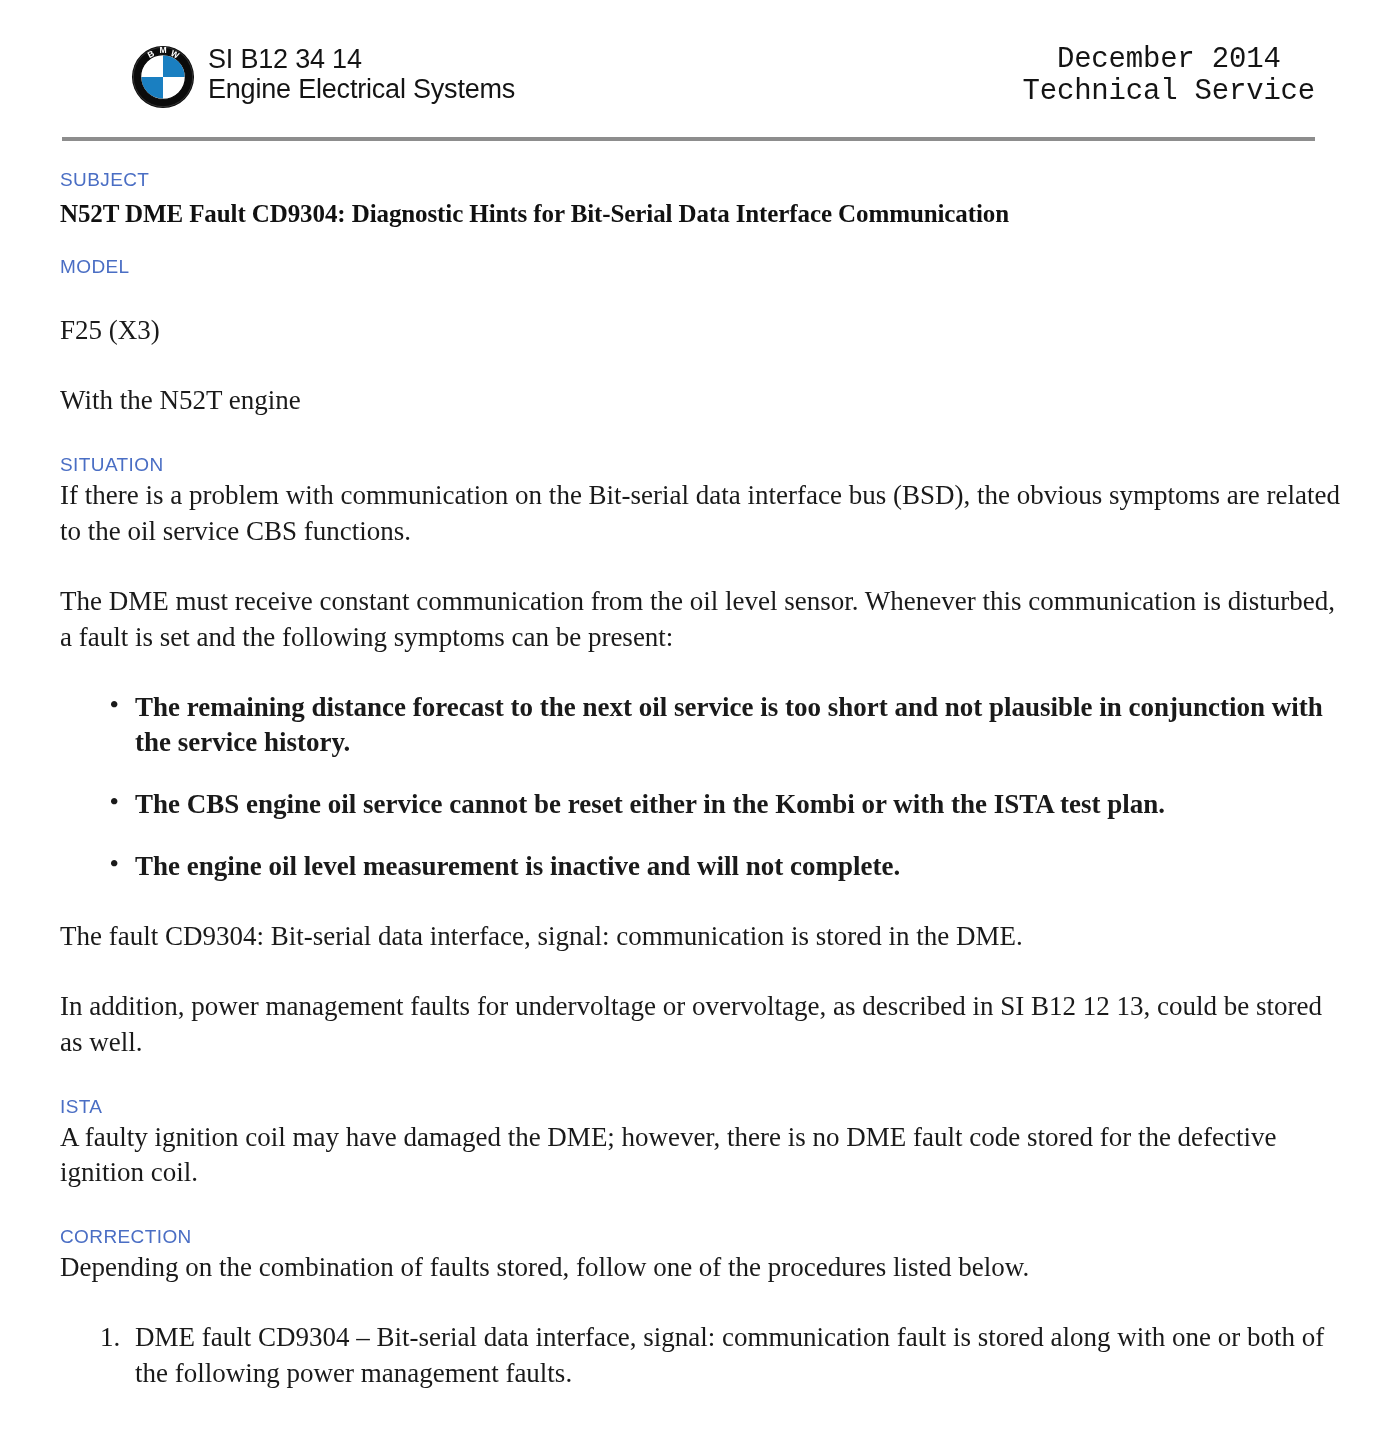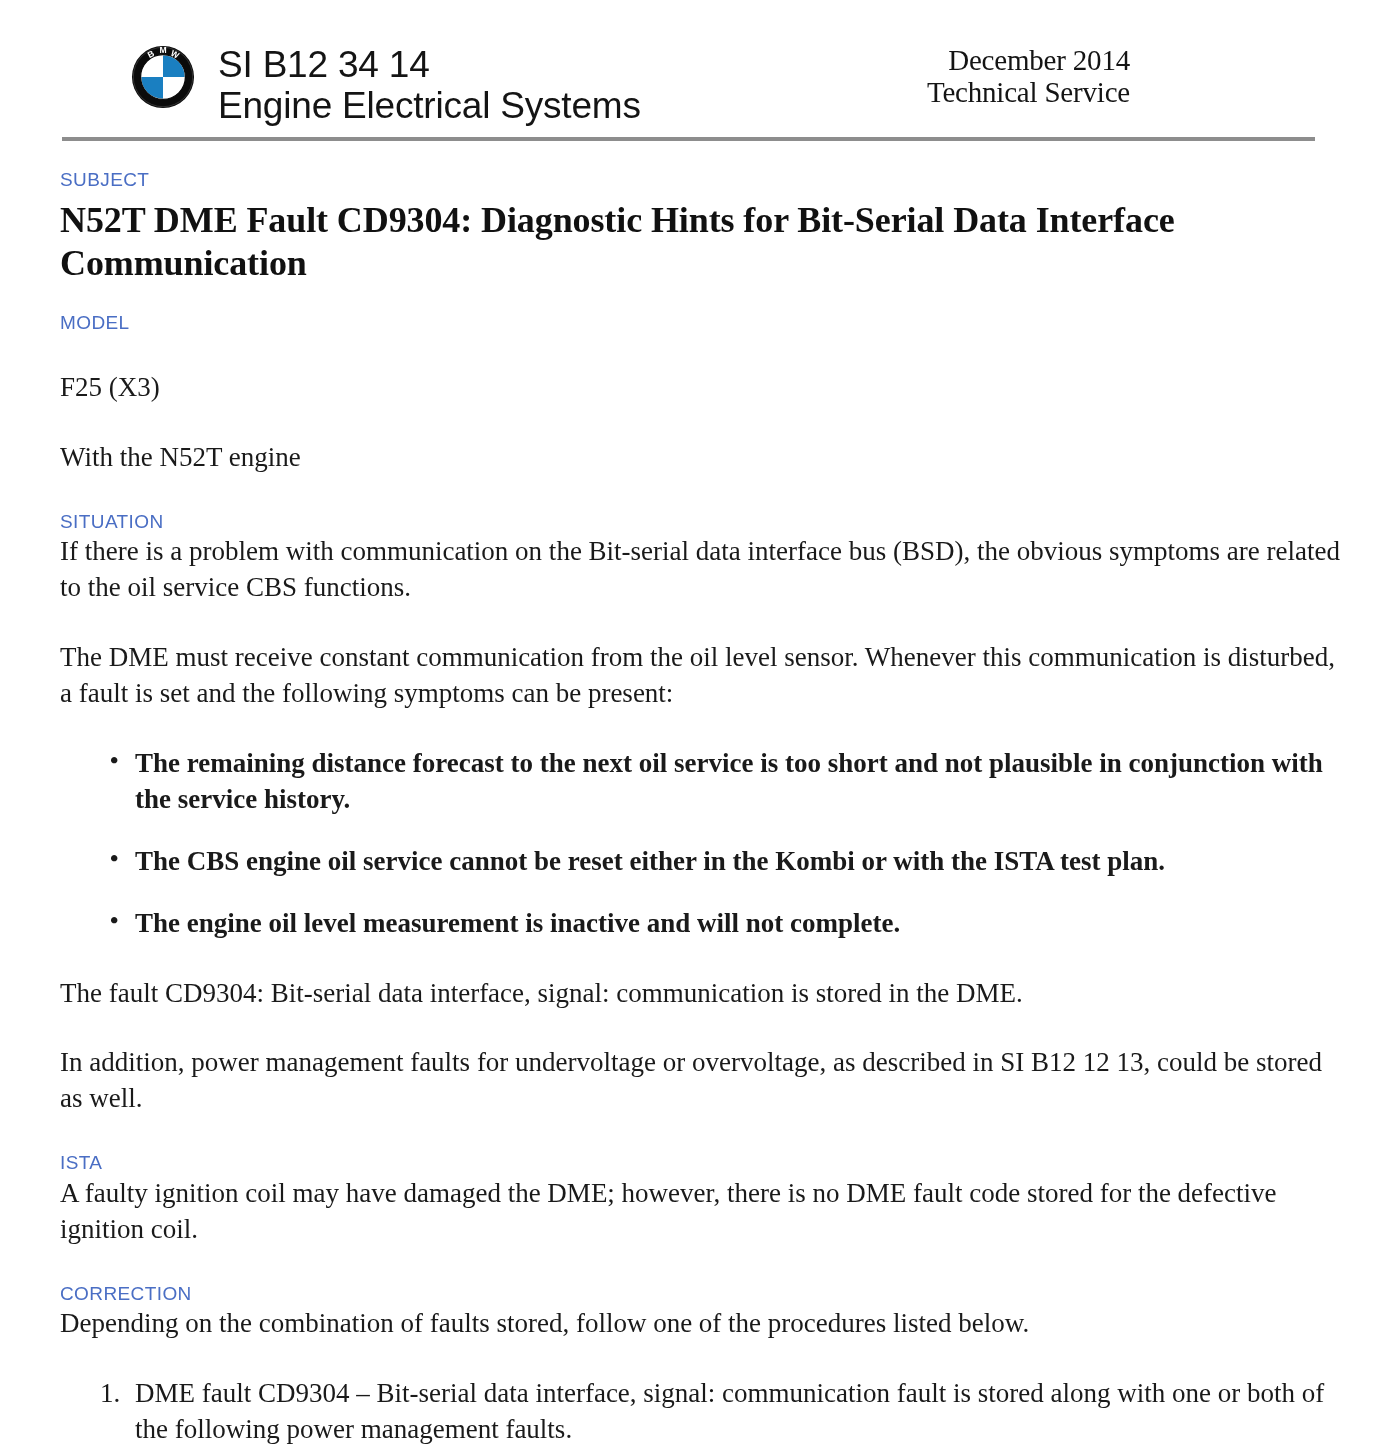--- a/index.html
+++ b/index.html
@@ -37,36 +37,35 @@
     align-items: flex-start;
   }
   .bmw-logo {
     width: 66px;
     height: 66px;
     margin-left: 68px;
     margin-top: 6px;
     flex: 0 0 auto;
   }
   .header-titles {
-    margin-left: 22px;
+    margin-left: 12px;
     margin-top: 6px;
     font-family: "Liberation Sans", sans-serif;
-    font-size: 37px;
+    font-size: 27px;
     line-height: 1.12;
     color: #141414;
     letter-spacing: -0.2px;
   }
   .header-right {
     margin-top: 6px;
-    margin-right: 185px;
-    font-family: Liberation Serif, serif;
+    font-family: Liberation Mono, monospace;
     font-size: 29px;
     line-height: 1.12;
     color: #141414;
-    text-align: right;
+    text-align: center;
     letter-spacing: -0.2px;
   }
   .rule {
     position: absolute;
     left: 62px;
     top: 137px;
     width: 1253px;
     height: 4px;
     background: #8d8d8d;
   }
@@ -86,21 +85,21 @@
     letter-spacing: 0.4px;
     color: #4a6ec4;
     margin: 0;
     padding: 0;
     line-height: 1.3;
   }
 
   .doc-title {
     font-family: "Liberation Serif", serif;
     font-weight: bold;
-    font-size: 36px;
+    font-size: 25px;
     line-height: 1.2;
     margin: 6px 0 0 0;
     color: #111111;
     letter-spacing: -0.1px;
   }
 
   p.body-text {
     font-size: 27px;
     line-height: 1.33;
     margin: 0;

